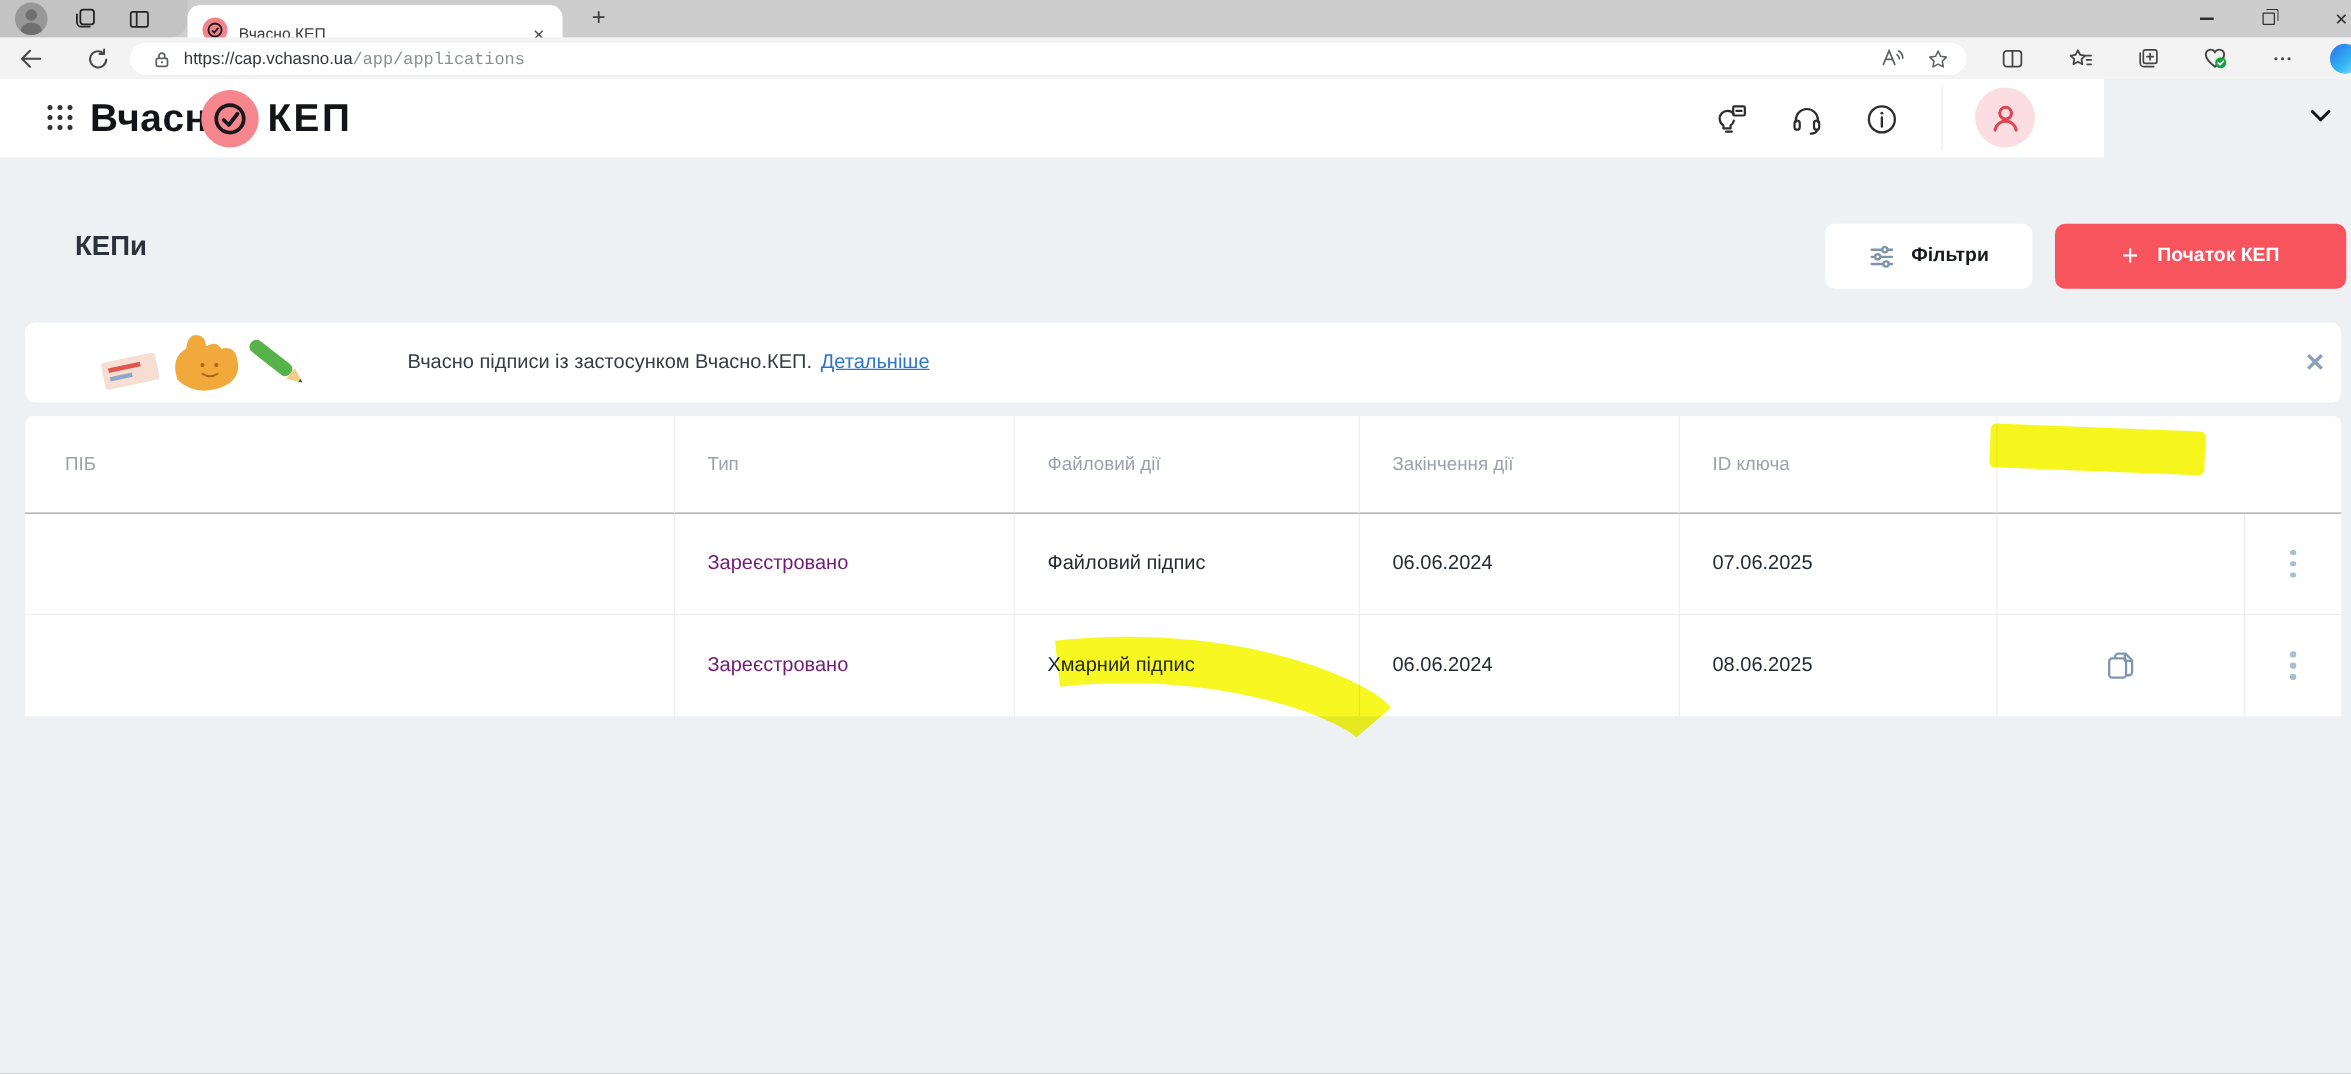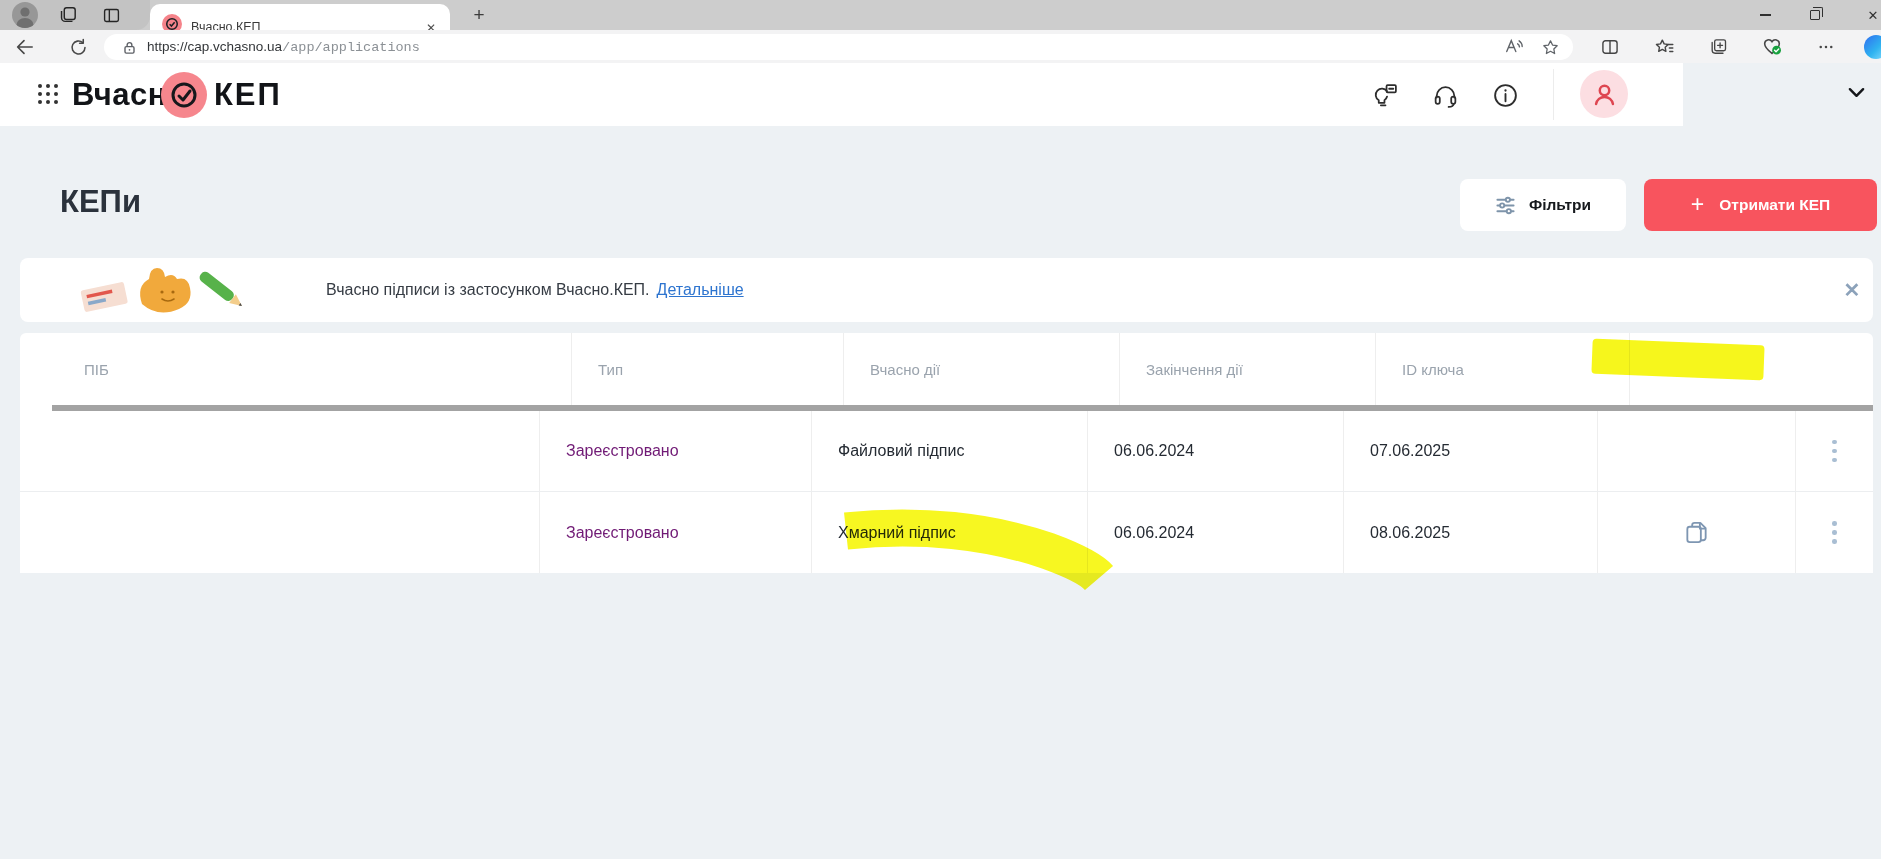--- a/index.html
+++ b/index.html
@@ -41,36 +41,36 @@
   .logo { position:absolute; left:72px; top:0; height:63px; display:flex; align-items:center; cursor:pointer; }
   .logo-txt { font-size:31px; font-weight:700; color:#121418; letter-spacing:.5px; }
   .logo-mark { width:46px; height:46px; border-radius:50%; background:#f6868d; margin:0 -3px 0 -6px; display:flex; align-items:center; justify-content:center; }
   .logo-kep { margin-left:10px; letter-spacing:2px; }
   .hdr-icon { position:absolute; top:17px; width:30px; height:30px; display:flex; align-items:center; justify-content:center; cursor:pointer; }
   .hdr-divider { position:absolute; left:1553px; top:6px; width:1px; height:51px; background:#ececec; }
   .user-avatar { position:absolute; left:1580px; top:7px; width:48px; height:48px; border-radius:50%; background:#fcdee2; display:flex; align-items:center; justify-content:center; cursor:pointer; }
   .hdr-chevron { position:absolute; left:1848px; top:24px; cursor:pointer; }
 
   
-  .page-title { position:absolute; left:60px; top:184px; font-size:31px; font-weight:600; color:#2b323c; }
+  .page-title { position:absolute; left:60px; top:184px; font-size:22px; font-weight:600; color:#2b323c; }
   .btn { position:absolute; top:179px; height:52px; border-radius:8px; display:flex; align-items:center; justify-content:center; cursor:pointer; font-size:15.5px;text-align:right; }
   .btn-filters { left:1460px; width:166px; background:#ffffff; color:#16191d; font-weight:600; gap:13px; }
   .btn-getkep { left:1644px; width:233px; background:#f8545e; color:#ffffff; font-weight:700; gap:15px; }
   .btn-getkep .plus { font-size:23px; font-weight:400; line-height:1; margin-top:-2px; }
 
   .banner { position:absolute; left:20px; top:258px; width:1853px; height:64px; background:#ffffff; border-radius:8px; }
   .banner-illustration { position:absolute; left:56px; top:4px; }
   .banner-text { position:absolute; left:306px; top:0; height:64px; display:flex; align-items:center; font-size:16px; color:#363c44; gap:7px; white-space:nowrap; }
   .banner-link { color:#2d74cf; font-weight:500; text-decoration:underline; cursor:pointer; }
   .banner-close { position:absolute; left:1810px; top:0; width:44px; height:64px; display:flex; align-items:center; justify-content:center; font-size:20px; font-weight:600; color:#8ca2ba; cursor:pointer; }
 
   
   .table { position:absolute; left:20px; top:333px; width:1853px; background:#ffffff; border-radius:6px 6px 0 0; }
   .trow { display:grid; grid-template-columns:520px 272px 276px 256px 254px 198px auto; align-items:center; }
-  .trow.head { height:78px; border-bottom:6px solid #a3a3a3;margin-left:32px; }
+  .trow.head { height:78px; border-bottom:1px solid #a3a3a3; }
   .trow.body { height:81px; }
   .trow.body.mid { border-bottom:1px solid #eceef0; }
   .cell { height:100%; display:flex; align-items:center; padding-left:26px; border-right:1px solid #eeeeee; overflow:visible; }
   .cell.first { padding-left:32px; }
   .cell.last { border-right:none; padding-left:0; justify-content:center; }
   .cell.center { padding-left:0; justify-content:center; }
   .head .cell { font-size:15px; color:#9aa3ad; font-weight:400; }
   .body .cell { font-size:16px; color:#252b33; }
   .cell.status { color:#701a75; }
   .kebab { display:flex; flex-direction:column; gap:4.5px; cursor:pointer; padding:6px; }
@@ -271,21 +271,21 @@
       <path d="M2.5 5 h17 M2.5 11 h17 M2.5 17 h17"></path>
       <circle cx="13.5" cy="5" r="2.2" fill="#ffffff"></circle>
       <circle cx="7.5" cy="11" r="2.2" fill="#ffffff"></circle>
       <circle cx="14.5" cy="17" r="2.2" fill="#ffffff"></circle>
     </svg>
     <span>Фільтри</span>
   </div>
 
   <div class="btn btn-getkep">
     <span class="plus">+</span>
-    <span>Отримати КЕП</span>
+    <span>Початок КЕП</span>
   </div>
 
   <div class="banner">
     <div class="banner-illustration">
       <svg width="190" height="56" viewBox="0 0 190 56">
         <g transform="rotate(-12 28 34)">
           <rect x="6" y="24" width="44" height="22" rx="2.5" fill="#f6ded2"></rect>
           <path d="M11 31 h26" stroke="#e2574c" stroke-width="3.5"></path>
           <path d="M11 38 h18" stroke="#8aa8c9" stroke-width="3.5"></path>
         </g>
@@ -304,21 +304,21 @@
       <span>Вчасно підписи із застосунком Вчасно.КЕП.</span>
       <a class="banner-link">Детальніше</a>
     </div>
     <div class="banner-close">✕</div>
   </div>
 
   <div class="table">
     <div class="trow head">
       <div class="cell first">ПІБ</div>
       <div class="cell">Тип</div>
-      <div class="cell">Вчасно дії</div>
+      <div class="cell">Файловий дії</div>
       <div class="cell">Закінчення дії</div>
       <div class="cell">ID ключа</div>
       <div class="cell last"></div>
     </div>
 
     <div class="trow body mid">
       <div class="cell first"></div>
       <div class="cell status">Зареєстровано</div>
       <div class="cell">Файловий підпис</div>
       <div class="cell">06.06.2024</div>

